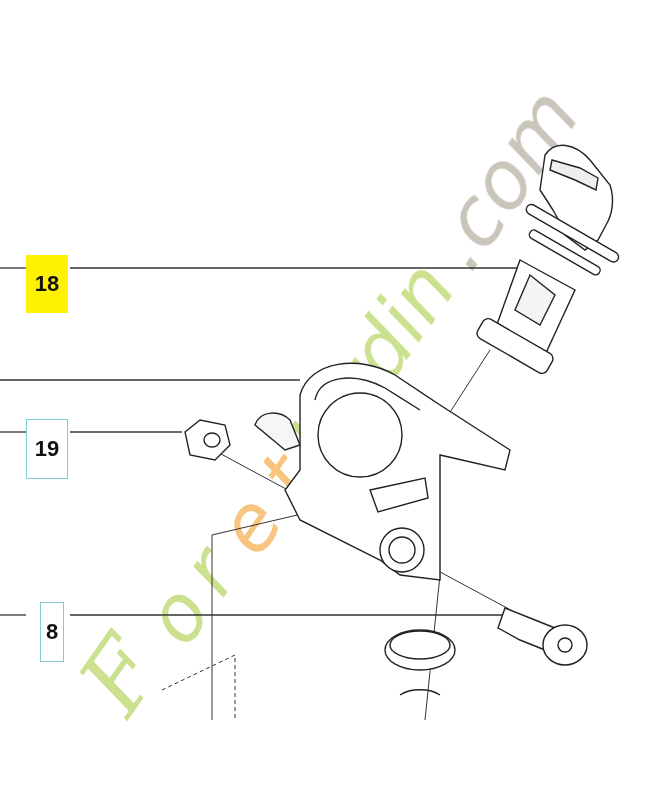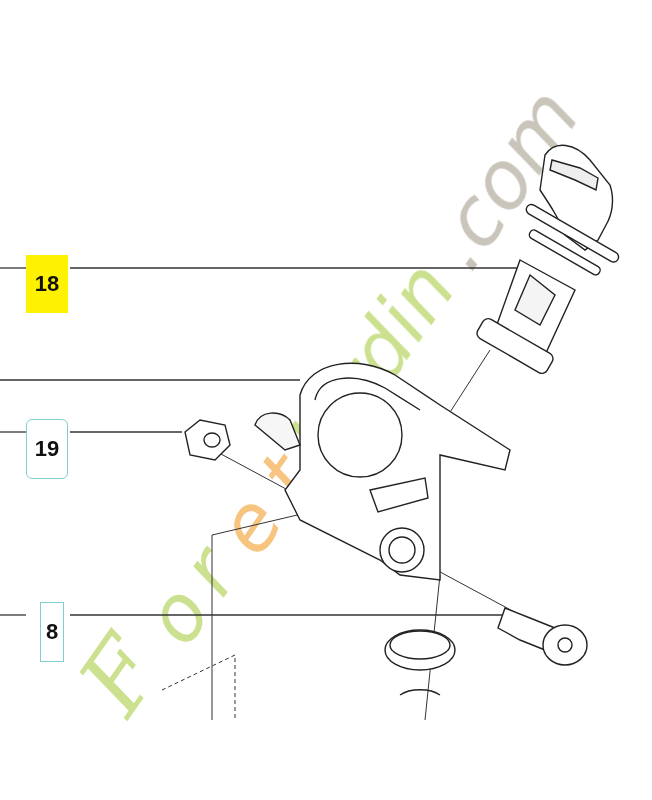--- a/index.html
+++ b/index.html
@@ -80,16 +80,16 @@
   </g>
 
   <g stroke="#222" stroke-width="1.4" fill="#fff">
     <ellipse cx="420" cy="650" rx="35" ry="20"></ellipse>
     <ellipse cx="420" cy="645" rx="30" ry="14"></ellipse>
     <path d="M400,695 C410,688 430,688 440,695" fill="none"></path>
   </g>
 </svg>
 
 <div class="callout highlight" style="left:26px; top:255px; width:42px;">18</div>
-<div class="callout boxed" style="left:26px; top:419px; width:42px;border-radius:6px;">19</div>
+<div class="callout boxed" style="left:26px; top:419px; width:42px;">19</div>
 <div class="callout boxed" style="left:40px; top:602px; width:24px;">8</div>
 
 </div>
 
 </body></html>

